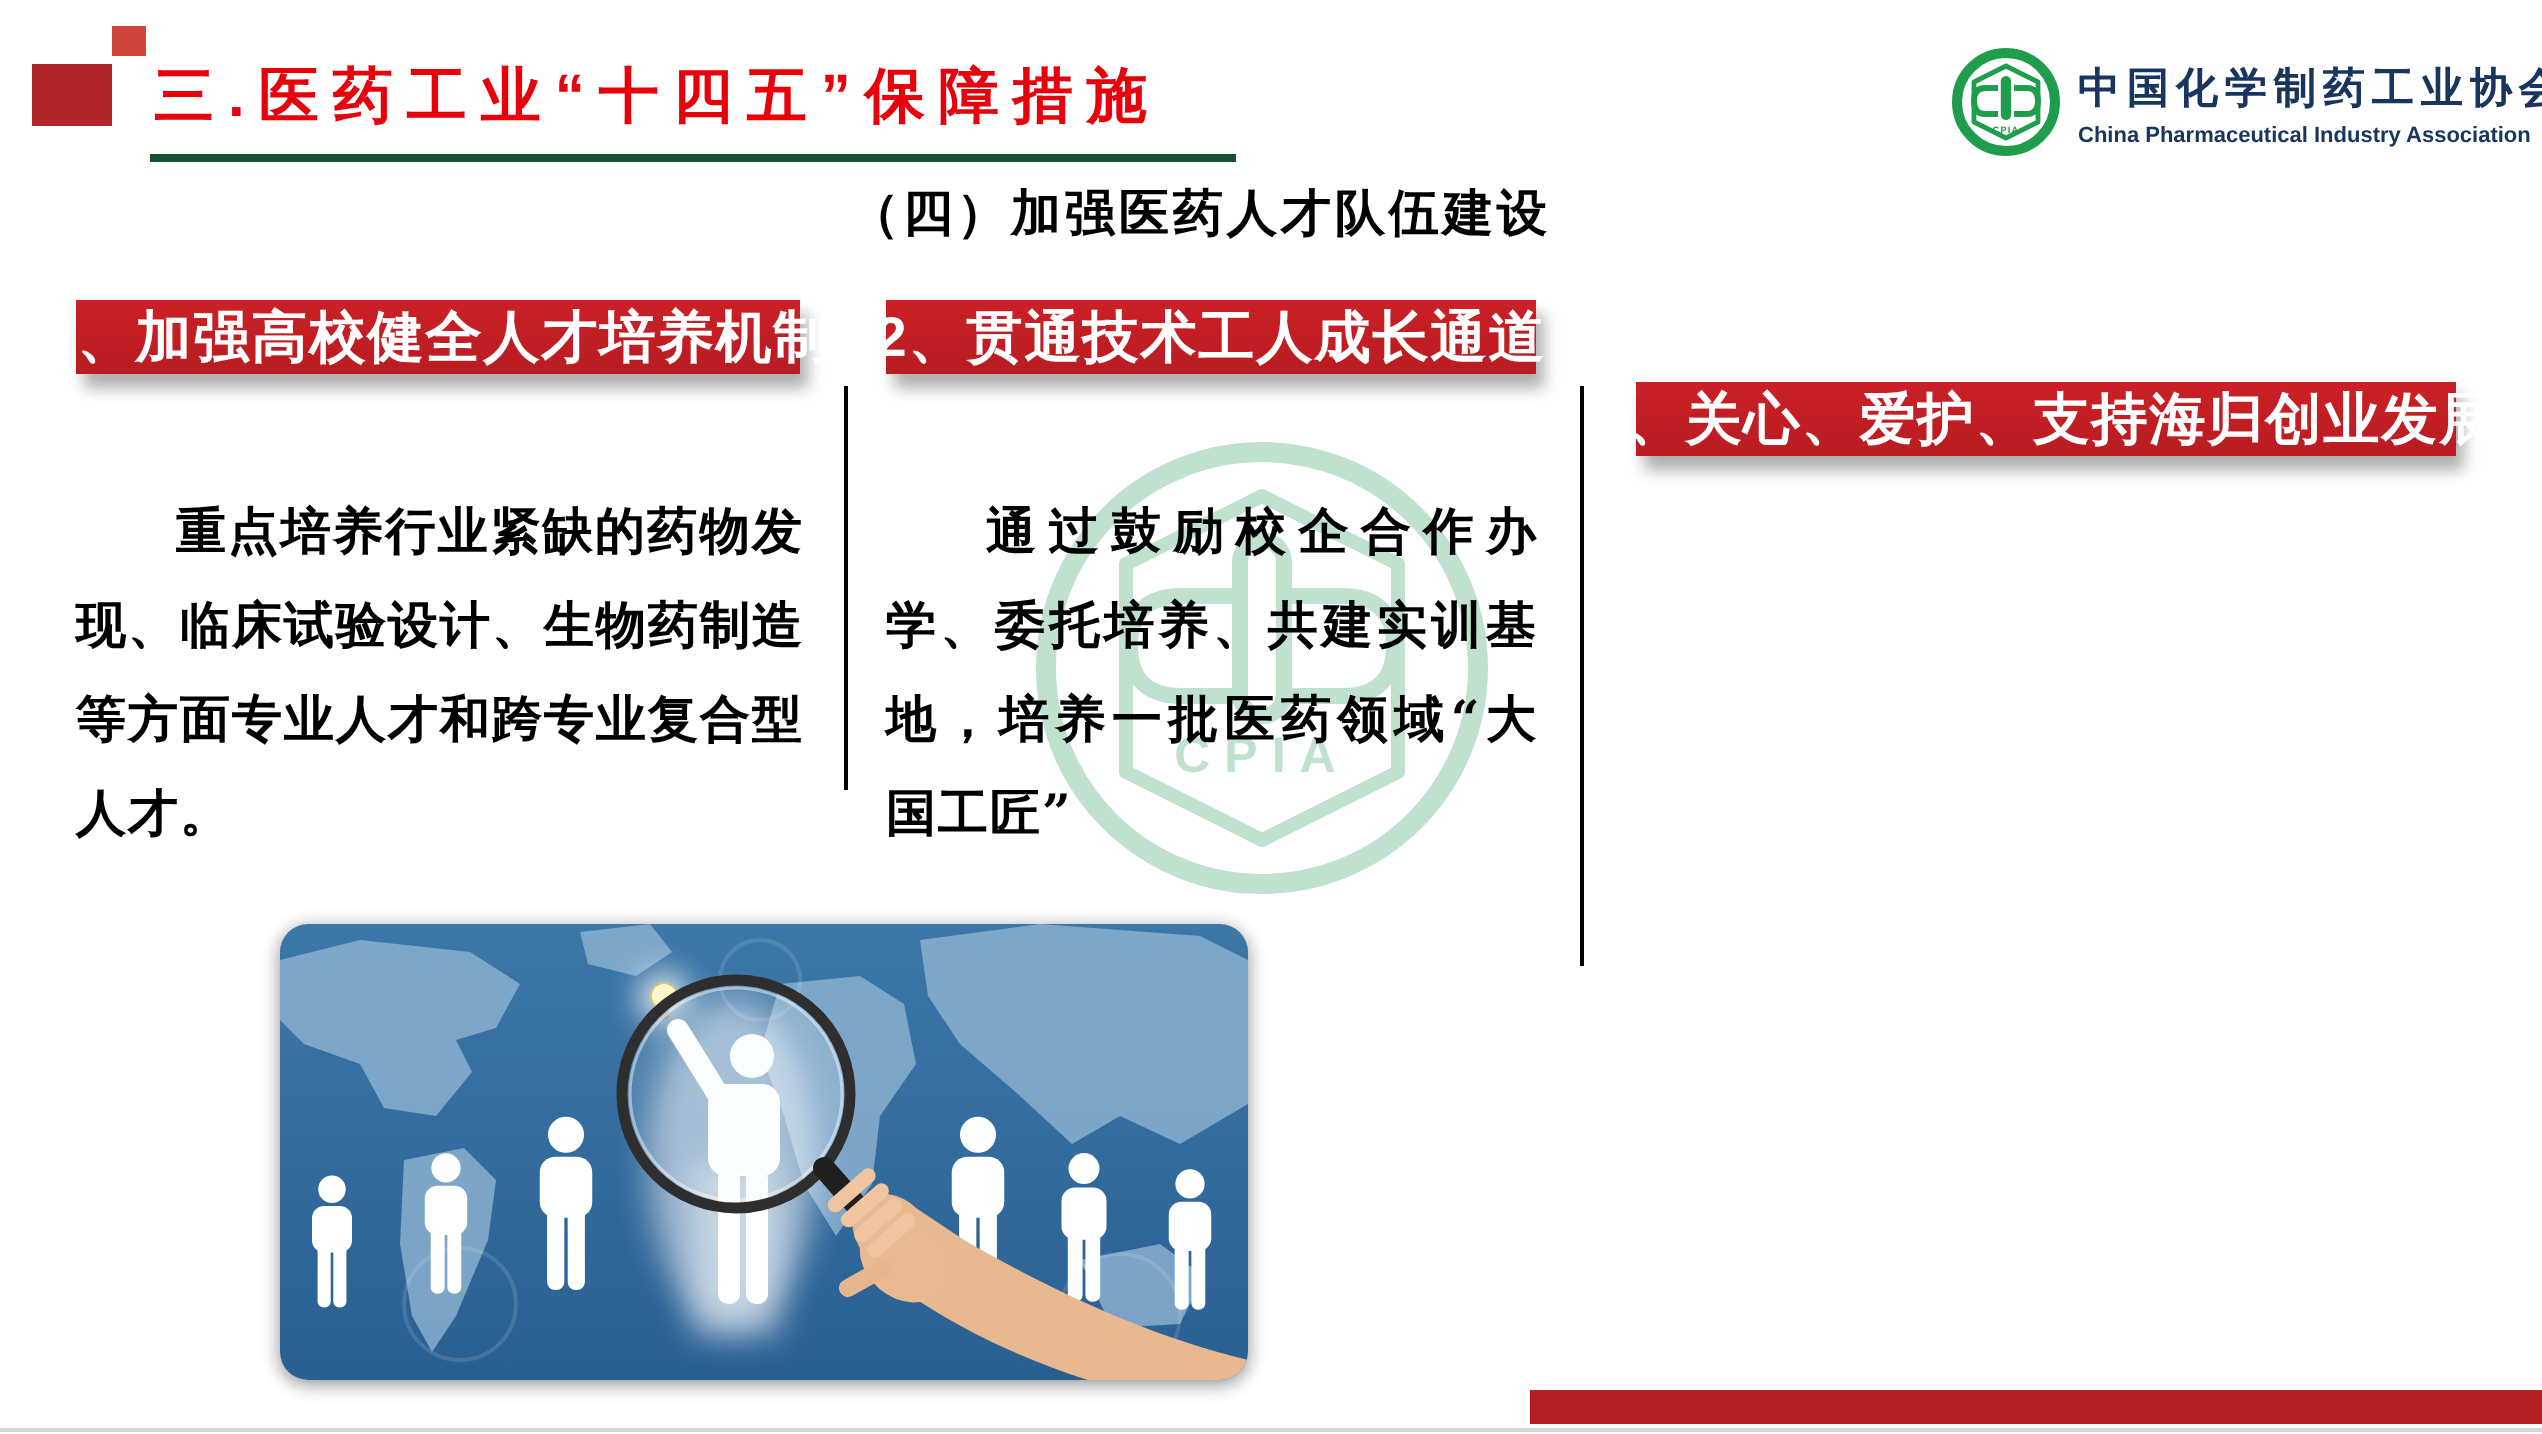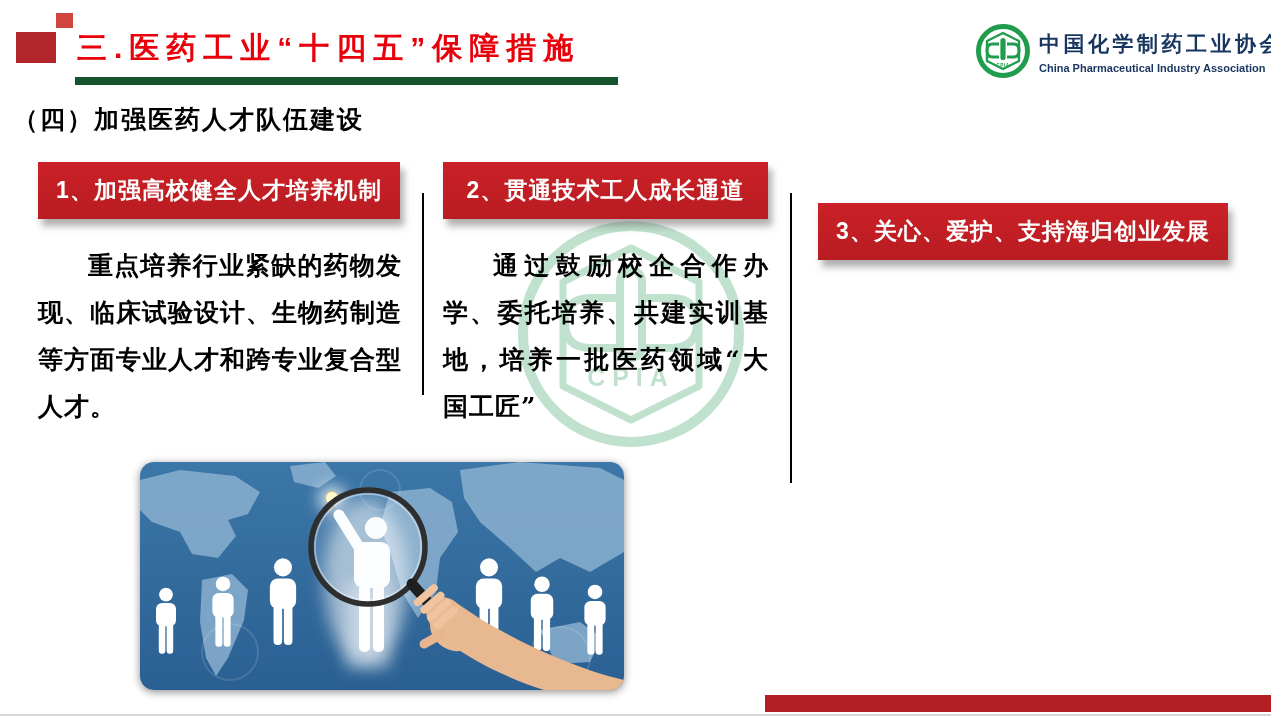--- a/index.html
+++ b/index.html
@@ -7,40 +7,40 @@
     position:relative;width:1271px;height:717px;background:#ffffff;
     overflow:hidden;font-family:"Liberation Sans",sans-serif;
   }
   
   .sq-small{position:absolute;left:56px;top:13px;width:17px;height:15px;background:#d0453e;}
   .sq-big{position:absolute;left:16px;top:32px;width:40px;height:31px;background:#b2252a;}
   
   .title{
     position:absolute;left:75px;top:28px;margin:0;
     font-size:30px;font-weight:bold;color:#e8000b;letter-spacing:7px;
-    border-bottom:8px solid #14532d;padding:0 38px 8px 2px;white-space:nowrap;
+    border-bottom:4px solid #14532d;padding:0 38px 8px 2px;white-space:nowrap;
   }
   
   .logo{position:absolute;left:975px;top:24px;display:flex;align-items:flex-start;}
   .logo-emblem{width:56px;height:54px;flex:0 0 auto;}
   .logo-texts{margin-left:8px;padding-top:6px;}
   .logo-zh{font-size:21px;font-weight:bold;color:#17355e;letter-spacing:3.5px;white-space:nowrap;}
   .logo-en{font-size:11px;font-weight:bold;color:#17355e;margin-top:4px;white-space:nowrap;}
   
   .subtitle{
-    position:absolute;left:0;top:90px;width:1200px;text-align:left;margin:13px;
+    position:absolute;left:0;top:90px;width:1200px;text-align:center;margin:0;
     font-size:25px;font-weight:bold;color:#000;letter-spacing:2px;
   }
   
   .watermark{position:absolute;left:515px;top:218px;width:232px;height:232px;opacity:.30;z-index:0;}
   
   .hdr{
-    position:absolute;top:162px;height:57px;z-index:2;
+    position:absolute;top:150px;height:37px;z-index:2;
     background:linear-gradient(#ca2127,#b81c21);
-    color:#fff;font-size:23px;font-weight:bold;letter-spacing:1px;
+    color:#fff;font-size:28px;font-weight:bold;letter-spacing:1px;
     display:flex;align-items:center;justify-content:center;white-space:nowrap;
     box-shadow:4px 7px 7px rgba(110,110,110,.55);
   }
   .hdr1{left:38px;width:362px;}
   .hdr2{left:443px;width:325px;}
   .hdr3{left:818px;width:410px;margin-top:41px;}
   
   .col-body{
     position:absolute;top:242px;margin:0;z-index:1;
     font-family:"DejaVu Serif","Liberation Serif",serif;

